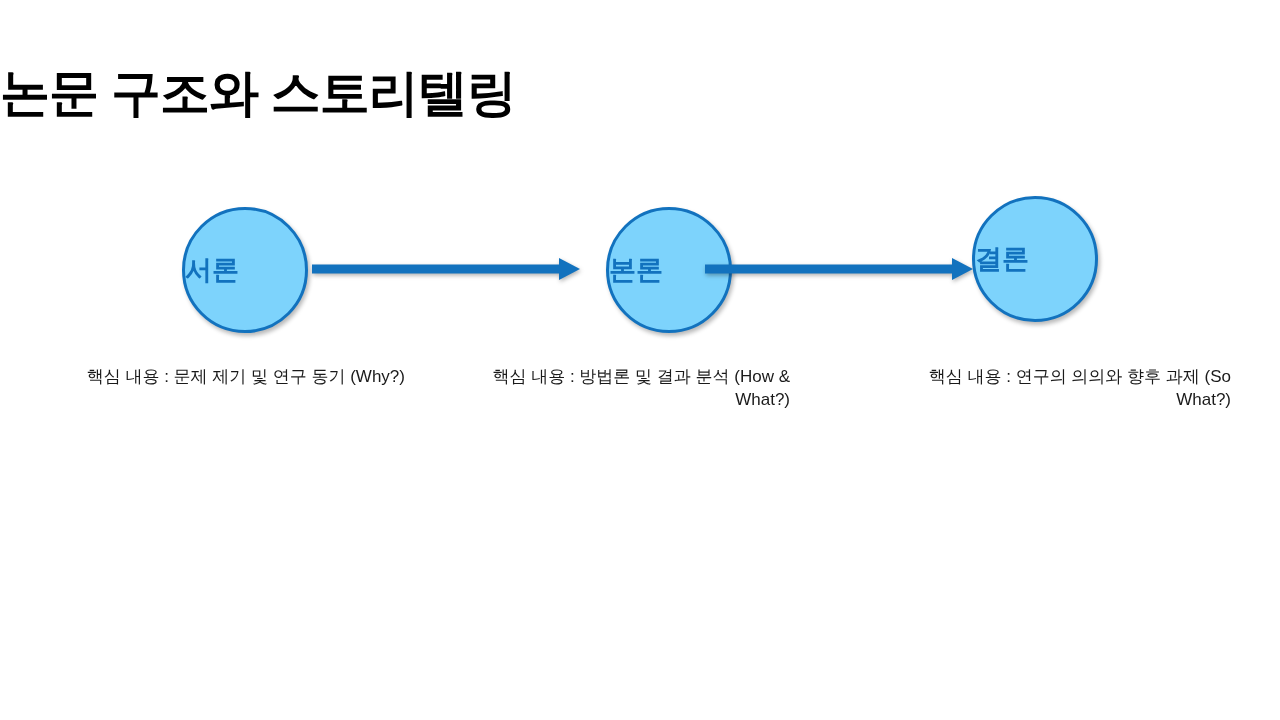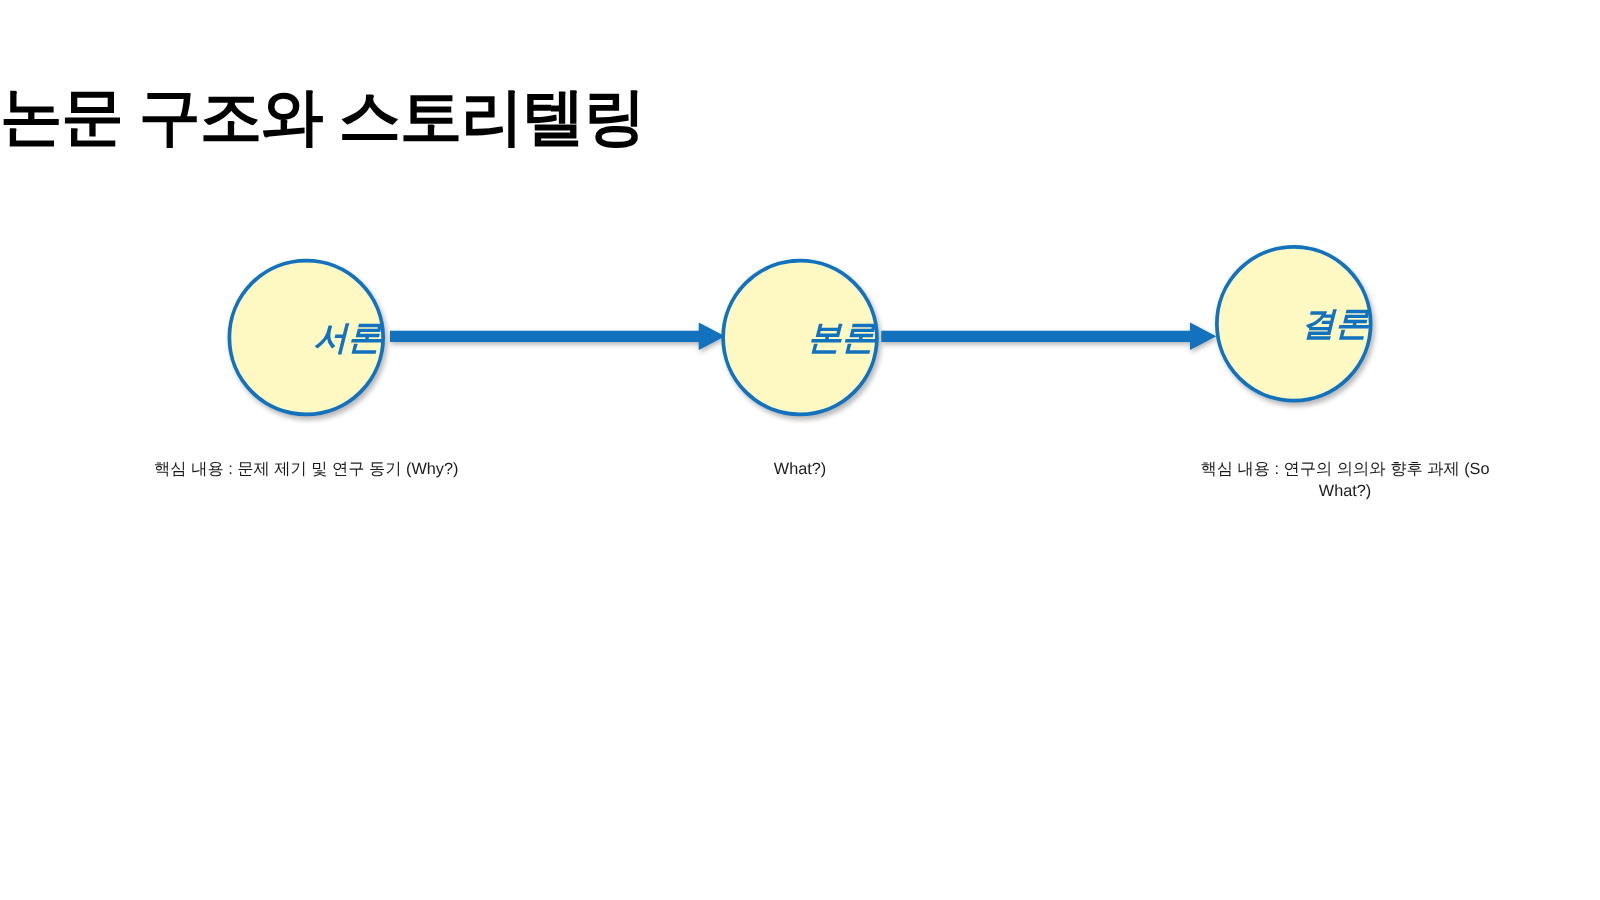--- a/index.html
+++ b/index.html
@@ -24,47 +24,46 @@
     letter-spacing: -1px;
     color: #000000;
   }
   .node-circle {
     position: absolute;
     box-sizing: border-box;
     width: 126px;
     height: 126px;
     border-radius: 50%;
     border: 3.5px solid var(--accent);
-    background: #fef9c3;
+    background: #7dd3fc;
     box-shadow: 2px 3px 4px rgba(0,0,0,0.28);
     display: flex;
     align-items: center;
-    justify-content: flex-end;
-    font-style: italic;
+    justify-content: flex-start;
   }
   .node-circle.n0 { left: 182px; top: 207px; }
-  .node-circle.n1 { left: 577px; top: 207px; }
+  .node-circle.n1 { left: 606px; top: 207px; }
   .node-circle.n2 { left: 972px; top: 196px; }
   .node-label {
     color: var(--accent);
     font-size: 27px;
     font-weight: bold;
   }
   .arrow {
     position: absolute;
     top: 251px;
     filter: drop-shadow(1px 2px 2px rgba(0,0,0,0.3));
   }
   .arrow.a0 { left: 310px; }
   .arrow.a1 { left: 703px; }
   .caption {
     position: absolute;
     top: 366px;
-    text-align: center;
-    font-size: 13px;
+    text-align: right;
+    font-size: 17px;
     line-height: 1.35;
     color: #1a1a1a;
   }
   .caption.c0 { left: 85px;  width: 320px; }
   .caption.c1 { left: 490px; width: 300px; }
   .caption.c2 { left: 921px; width: 310px; }
   .caption-line { display: block; }
 </style>
 </head>
 <body>
@@ -97,20 +96,21 @@
       <span class="node-label">결론</span>
     </div>
 
   </div>
 
   <div class="caption c0">
     <span class="caption-line">핵심 내용 : 문제 제기 및 연구 동기 (Why?)</span>
   </div>
 
   <div class="caption c1">
+    <span class="caption-line">핵심 내용 : 방법론 및 결과 분석 (How &amp;</span>
     <span class="caption-line">What?)</span>
   </div>
 
   <div class="caption c2">
     <span class="caption-line">핵심 내용 : 연구의 의의와 향후 과제 (So</span>
     <span class="caption-line">What?)</span>
   </div>
 
 </div>
 

